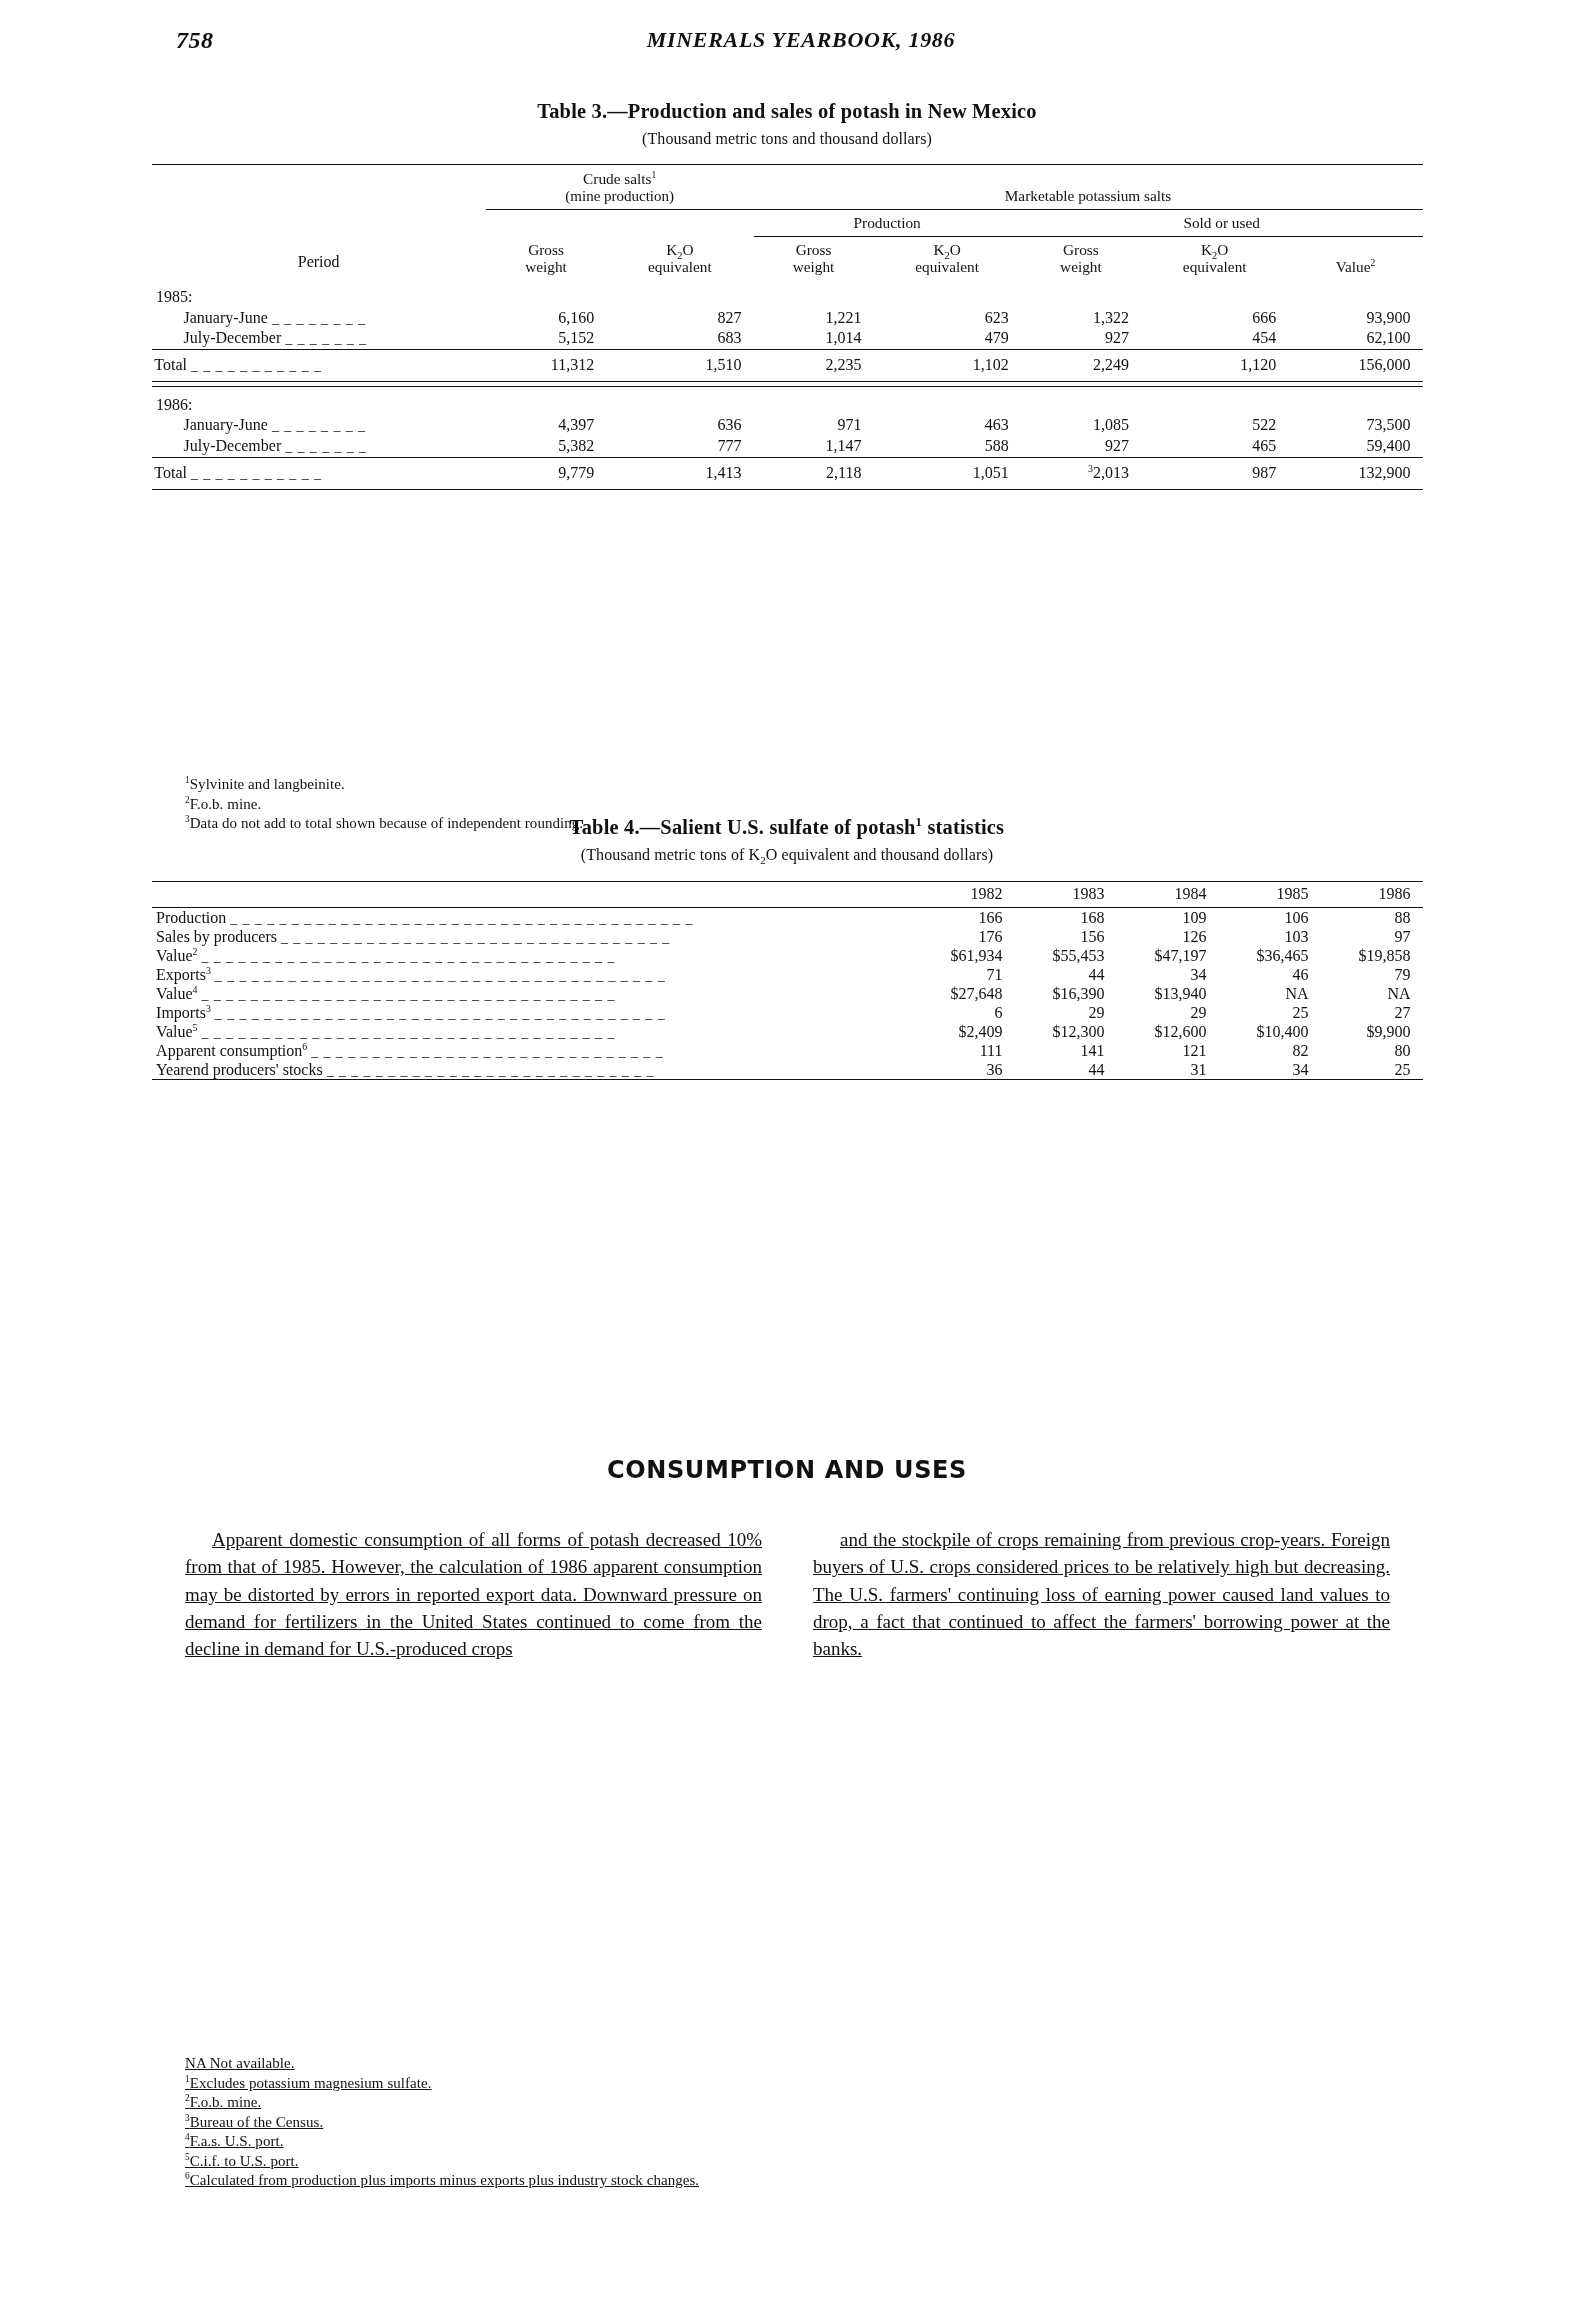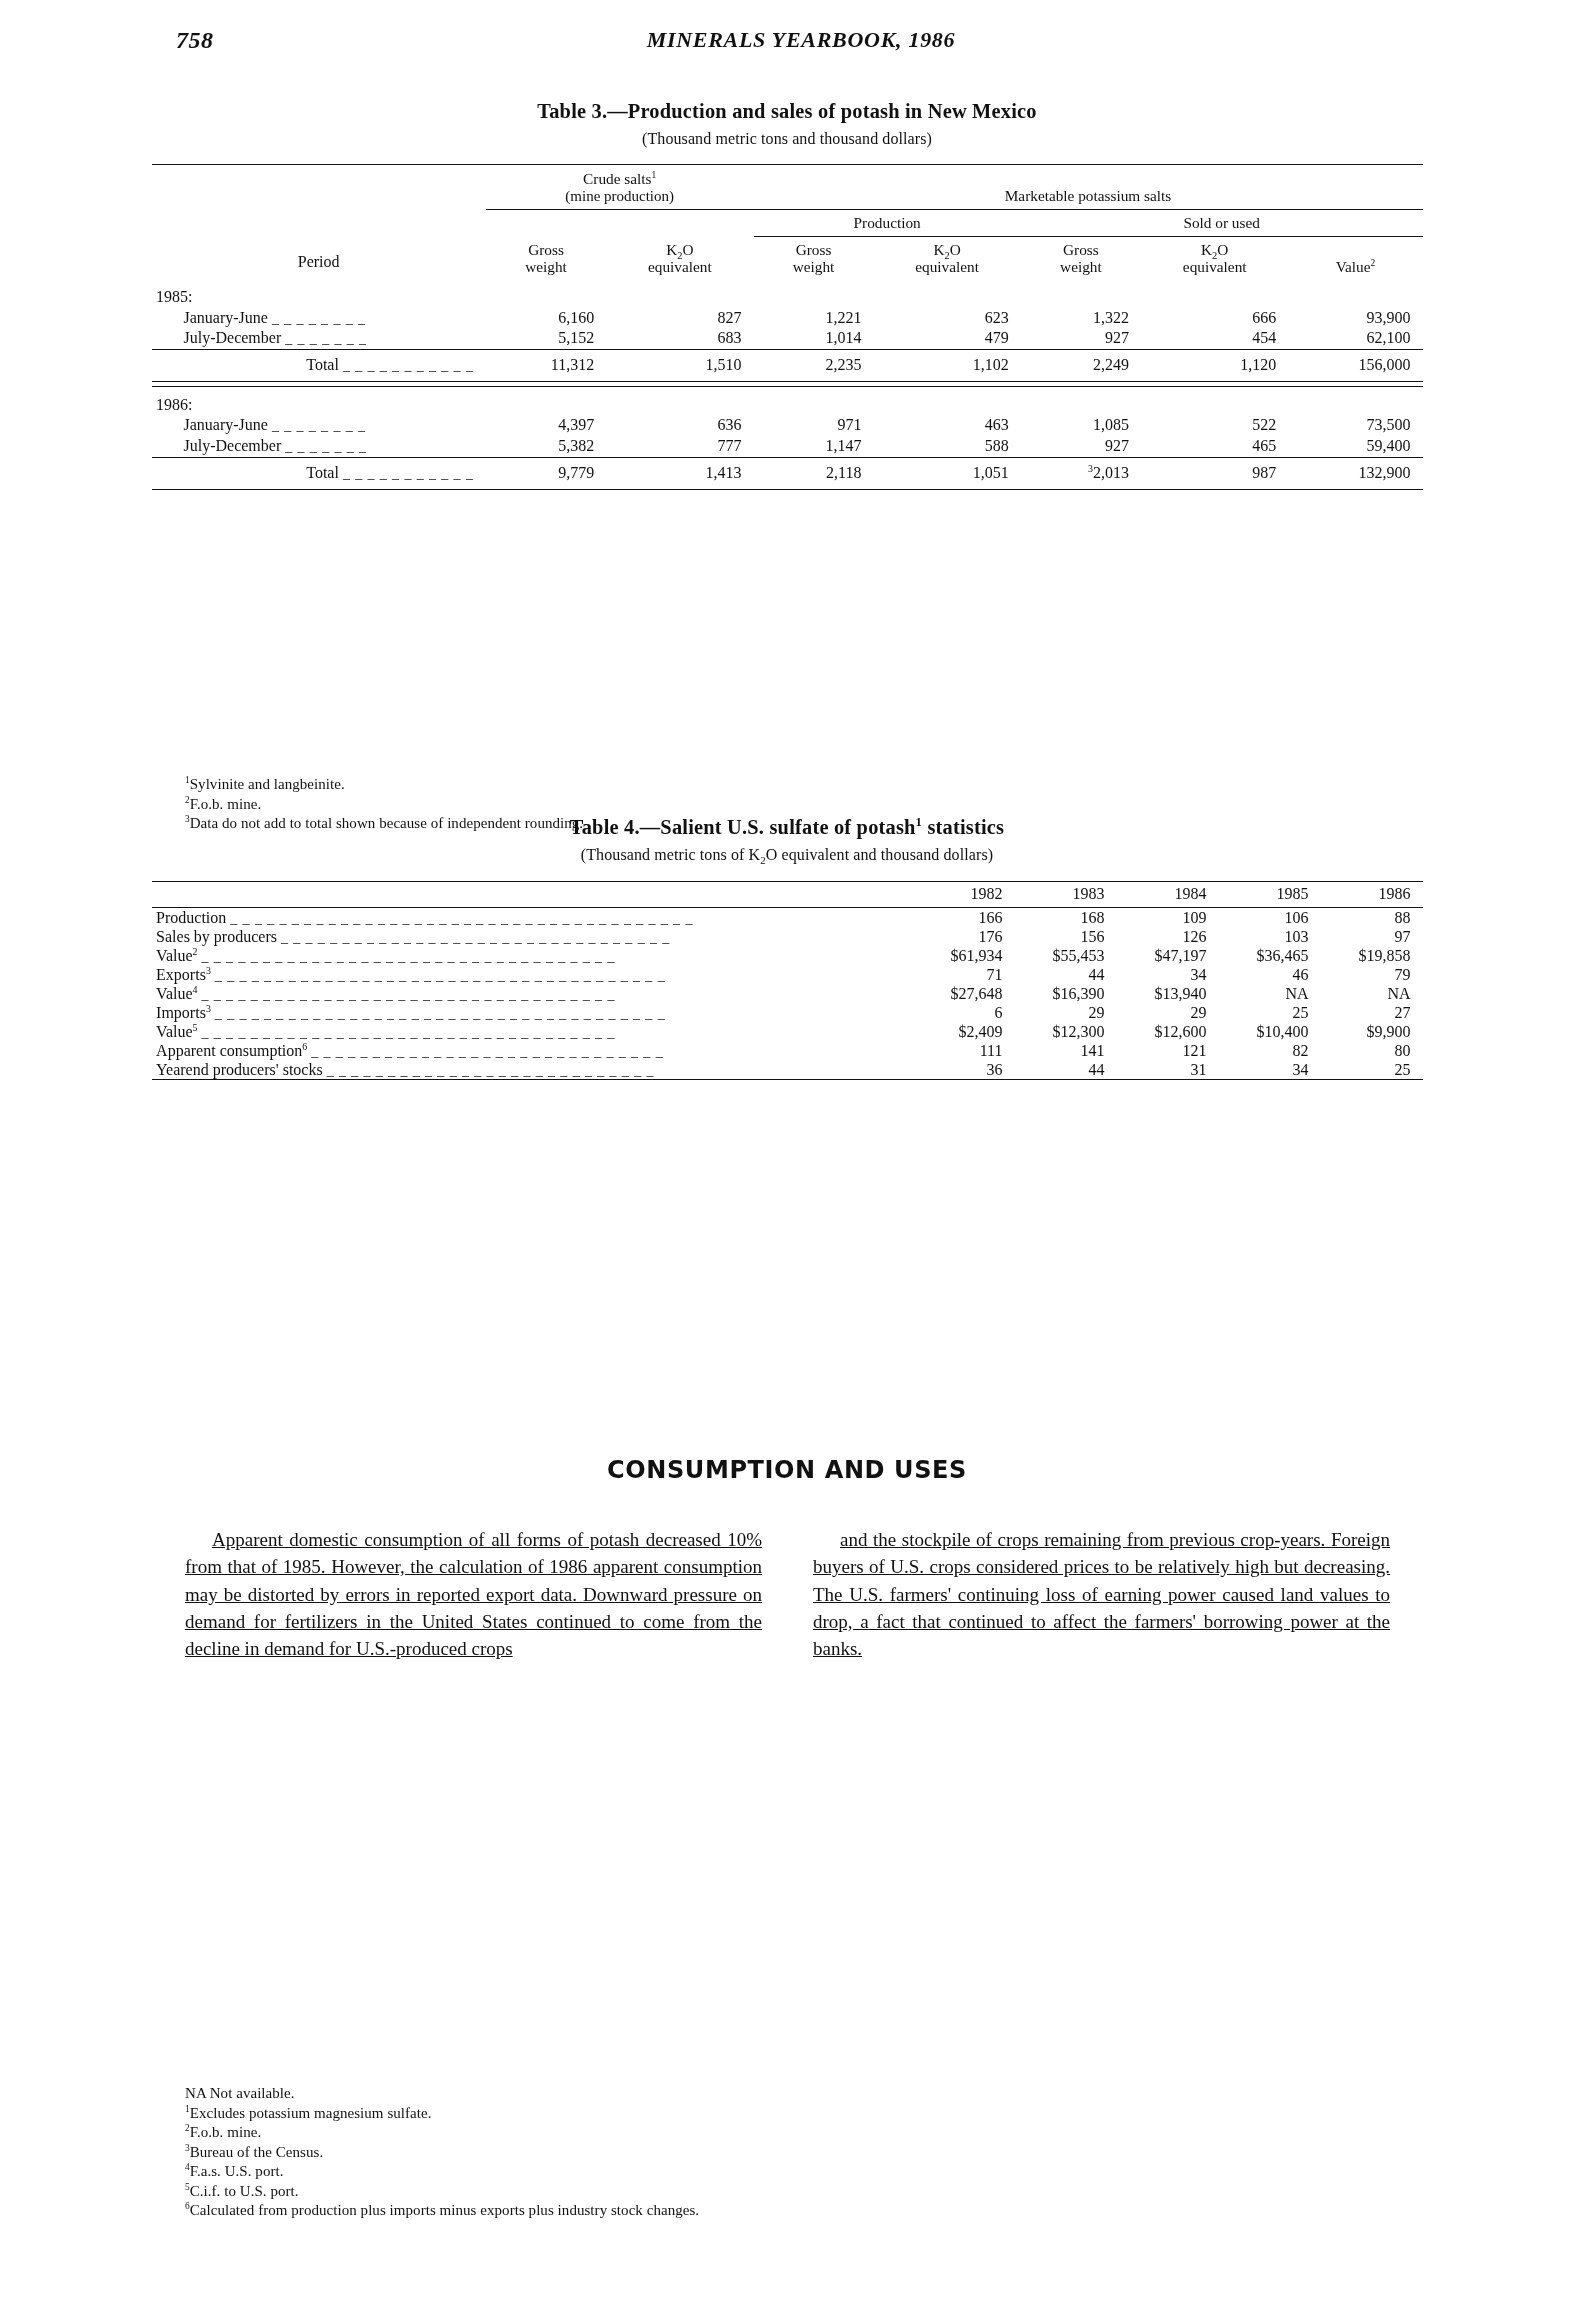--- a/index.html
+++ b/index.html
@@ -129,21 +129,21 @@
     padding: 1.4px 0 1.4px 4.6px !important;
     white-space: nowrap;
   }
   .indent1 { padding-left: 32px !important; }
   .indent2 { padding-left: 70px !important; }
   .leader {
     letter-spacing: 0.9px;
     font-size: 14px;
   }
   .yr-row td { padding-top: 8.3px !important; }
-  .tot-row td { padding: 6.5px 12px 6.5px 2.8px !important; text-align: right; }
+  .tot-row td { padding: 6.5px 12px 6.5px 2.8px !important; }
   .spacer-row td { height: 7.4px; }
 
   
   .footnotes {
     font-size: 15px;
     line-height: 1.30;
     letter-spacing: 0.05px;
   }
   .footnotes div { white-space: nowrap; }
 
@@ -178,22 +178,23 @@
   #t4 .lbl {
     text-align: left;
     font-size: 16px;
     padding: 0.5px 0 0.5px 4.6px !important;
     white-space: nowrap;
     overflow: hidden;
   }
   #t4-notes {
     position: absolute;
     left: 185px;
-    top: 1268px;
+    top: 1238px;
     width: 1206px;
+    text-decoration: underline;
   }
 
   
   .section-head {
     position: absolute;
     left: 0;
     top: 1456px;
     width: 1574px;
     text-align: center;
     font-family: "DejaVu Sans", sans-serif;

